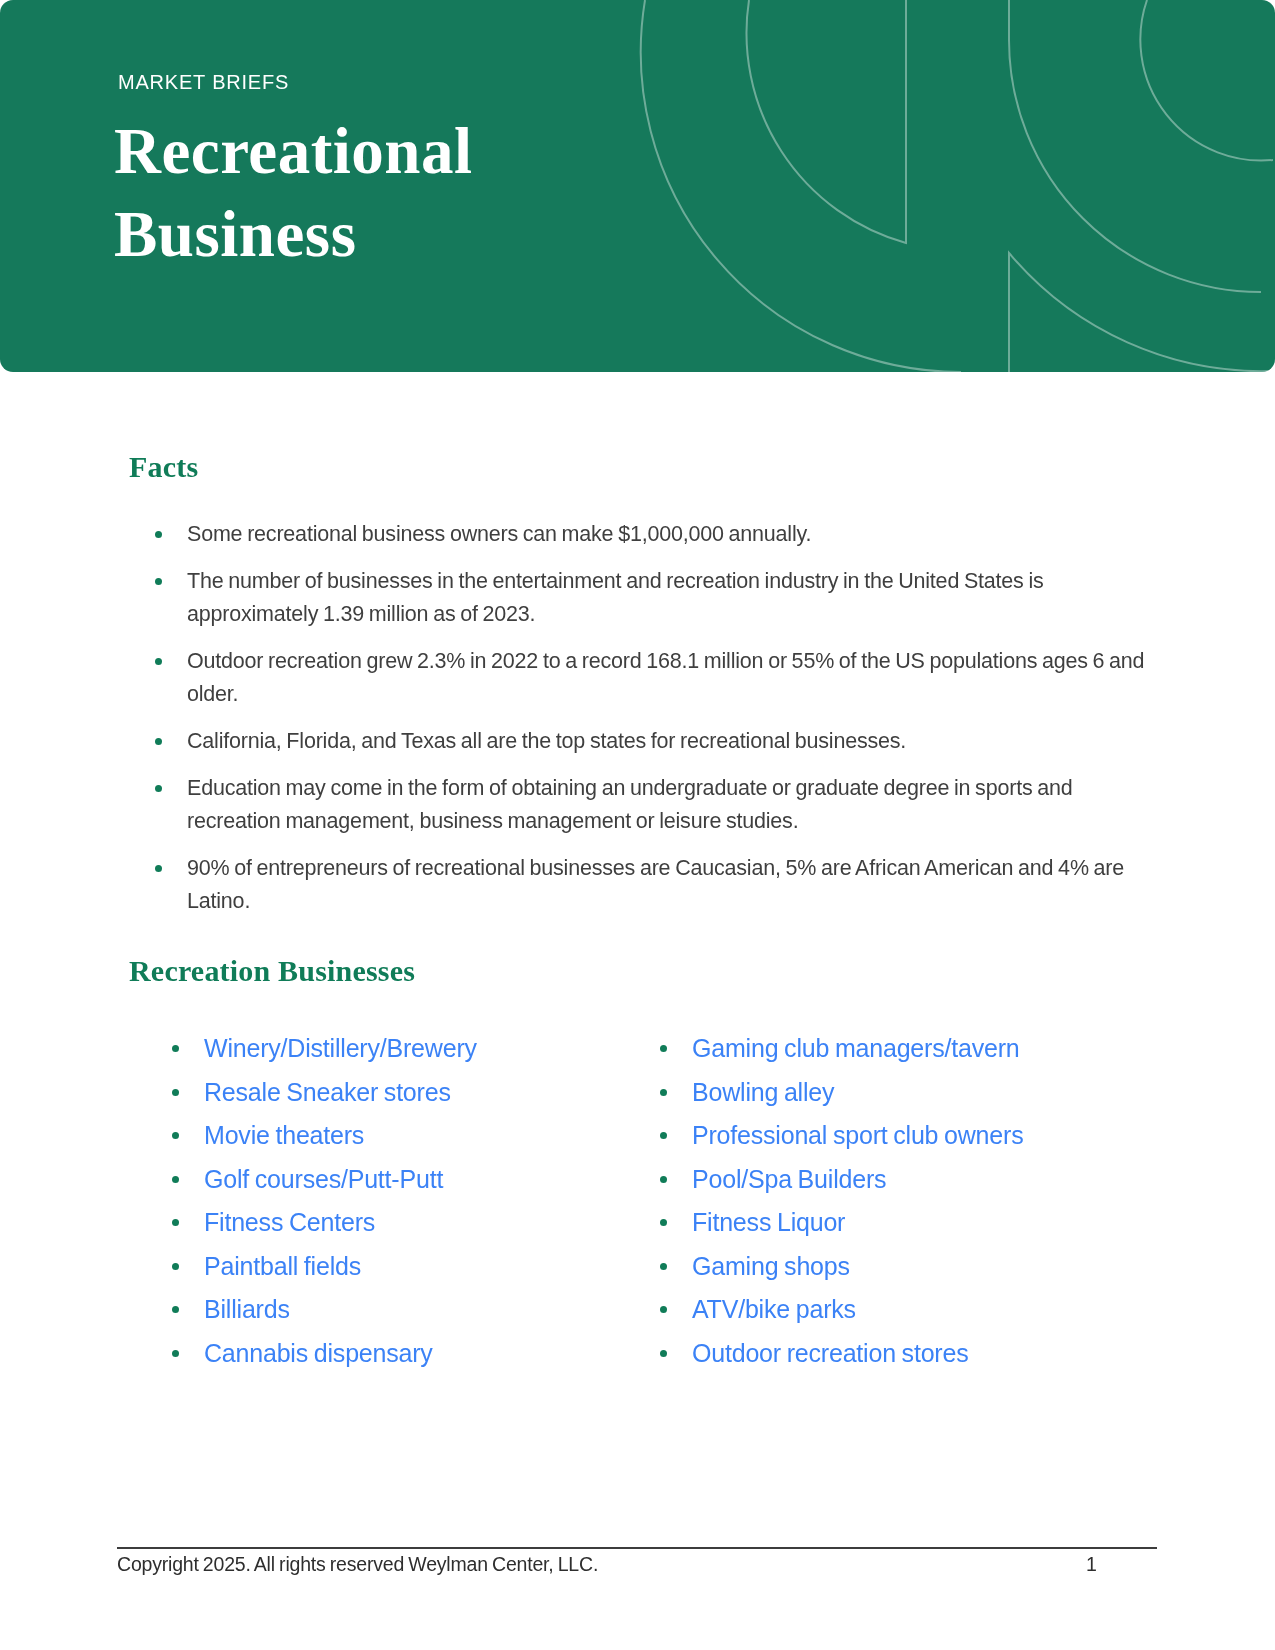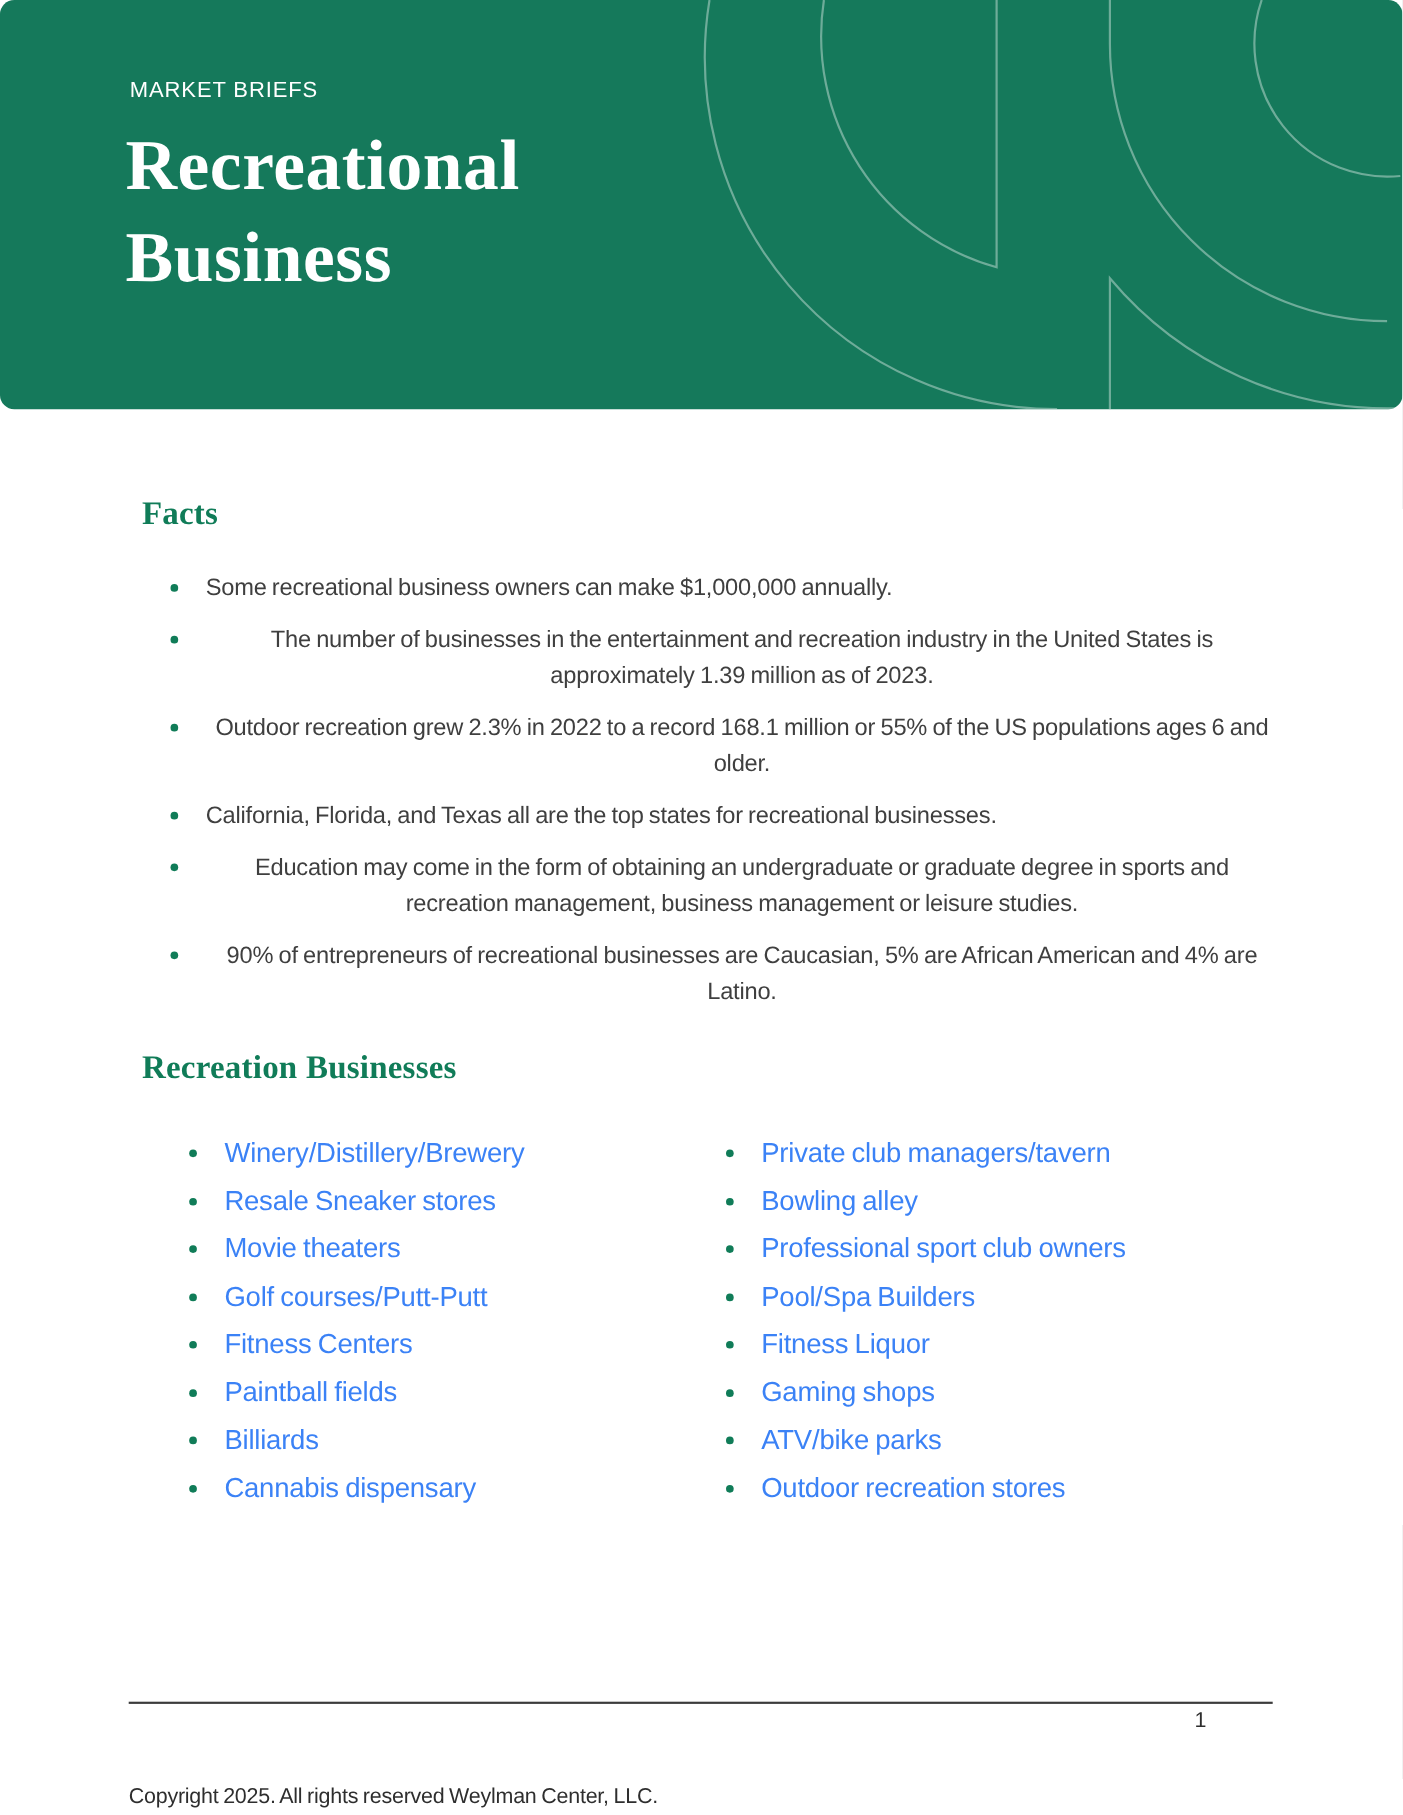--- a/index.html
+++ b/index.html
@@ -18,21 +18,21 @@
     position:absolute;left:114px;top:110px;margin:0;
     font-family:"Liberation Serif",serif;font-weight:700;
     font-size:65px;line-height:1.28;color:#ffffff;letter-spacing:0.5px;
   }
   
   .section-heading{
     font-family:"Liberation Serif",serif;font-weight:700;
     font-size:30px;color:#107c58;margin:12px;letter-spacing:0.2px;
   }
   .facts{position:absolute;left:117px;top:438px;width:1045px;}
-  .facts ul{list-style:none;margin:34px 0 0 0;padding:0;text-align:center;}
+  .facts ul{list-style:none;margin:34px 0 0 0;padding:0;}
   .facts li{
     display:flex;align-items:flex-start;margin-bottom:14px;
     font-size:21.5px;line-height:33px;color:#3f3f3f;
     letter-spacing:-0.2px;word-spacing:-1px;
   }
   .dot{
     flex:none;width:7px;height:7px;border-radius:50%;
     background:#107c58;margin:13px 25px 0 38px;
   }
   .biz{position:absolute;left:117px;top:942px;width:1045px;}
@@ -41,21 +41,21 @@
   .biz ul:last-child{width:auto;}
   .biz li{
     display:flex;align-items:flex-start;margin-bottom:10.5px;
     font-size:25px;line-height:33px;color:#3b82f6;
     letter-spacing:-0.2px;word-spacing:-1px;
   }
   .biz .dot{margin:13px 25px 0 55px;}
   
   .footer-rule{position:absolute;left:117px;top:1547px;width:1040px;border-top:2px solid #3c3c3c;}
   .footer-copy{
-    position:absolute;left:117px;top:1622px;font-size:19.5px;color:#2e2e2e;
+    position:absolute;left:117px;top:1553px;font-size:19.5px;color:#2e2e2e;
     letter-spacing:-0.2px;word-spacing:-1px;
   }
   .footer-num{position:absolute;left:1086px;top:1553px;font-size:19.5px;color:#2e2e2e;}
 </style>
 </head>
 <body>
 
 <div class="page">
 
   <header class="hero">
@@ -133,21 +133,21 @@
             <span>Billiards</span>
           </li>
         <li>
             <span class="dot"></span>
             <span>Cannabis dispensary</span>
           </li>
       </ul>
       <ul>
         <li>
             <span class="dot"></span>
-            <span>Private club managers/tavern</span>
+            <span>Gaming club managers/tavern</span>
           </li>
         <li>
             <span class="dot"></span>
             <span>Bowling alley</span>
           </li>
         <li>
             <span class="dot"></span>
             <span>Professional sport club owners</span>
           </li>
         <li>

